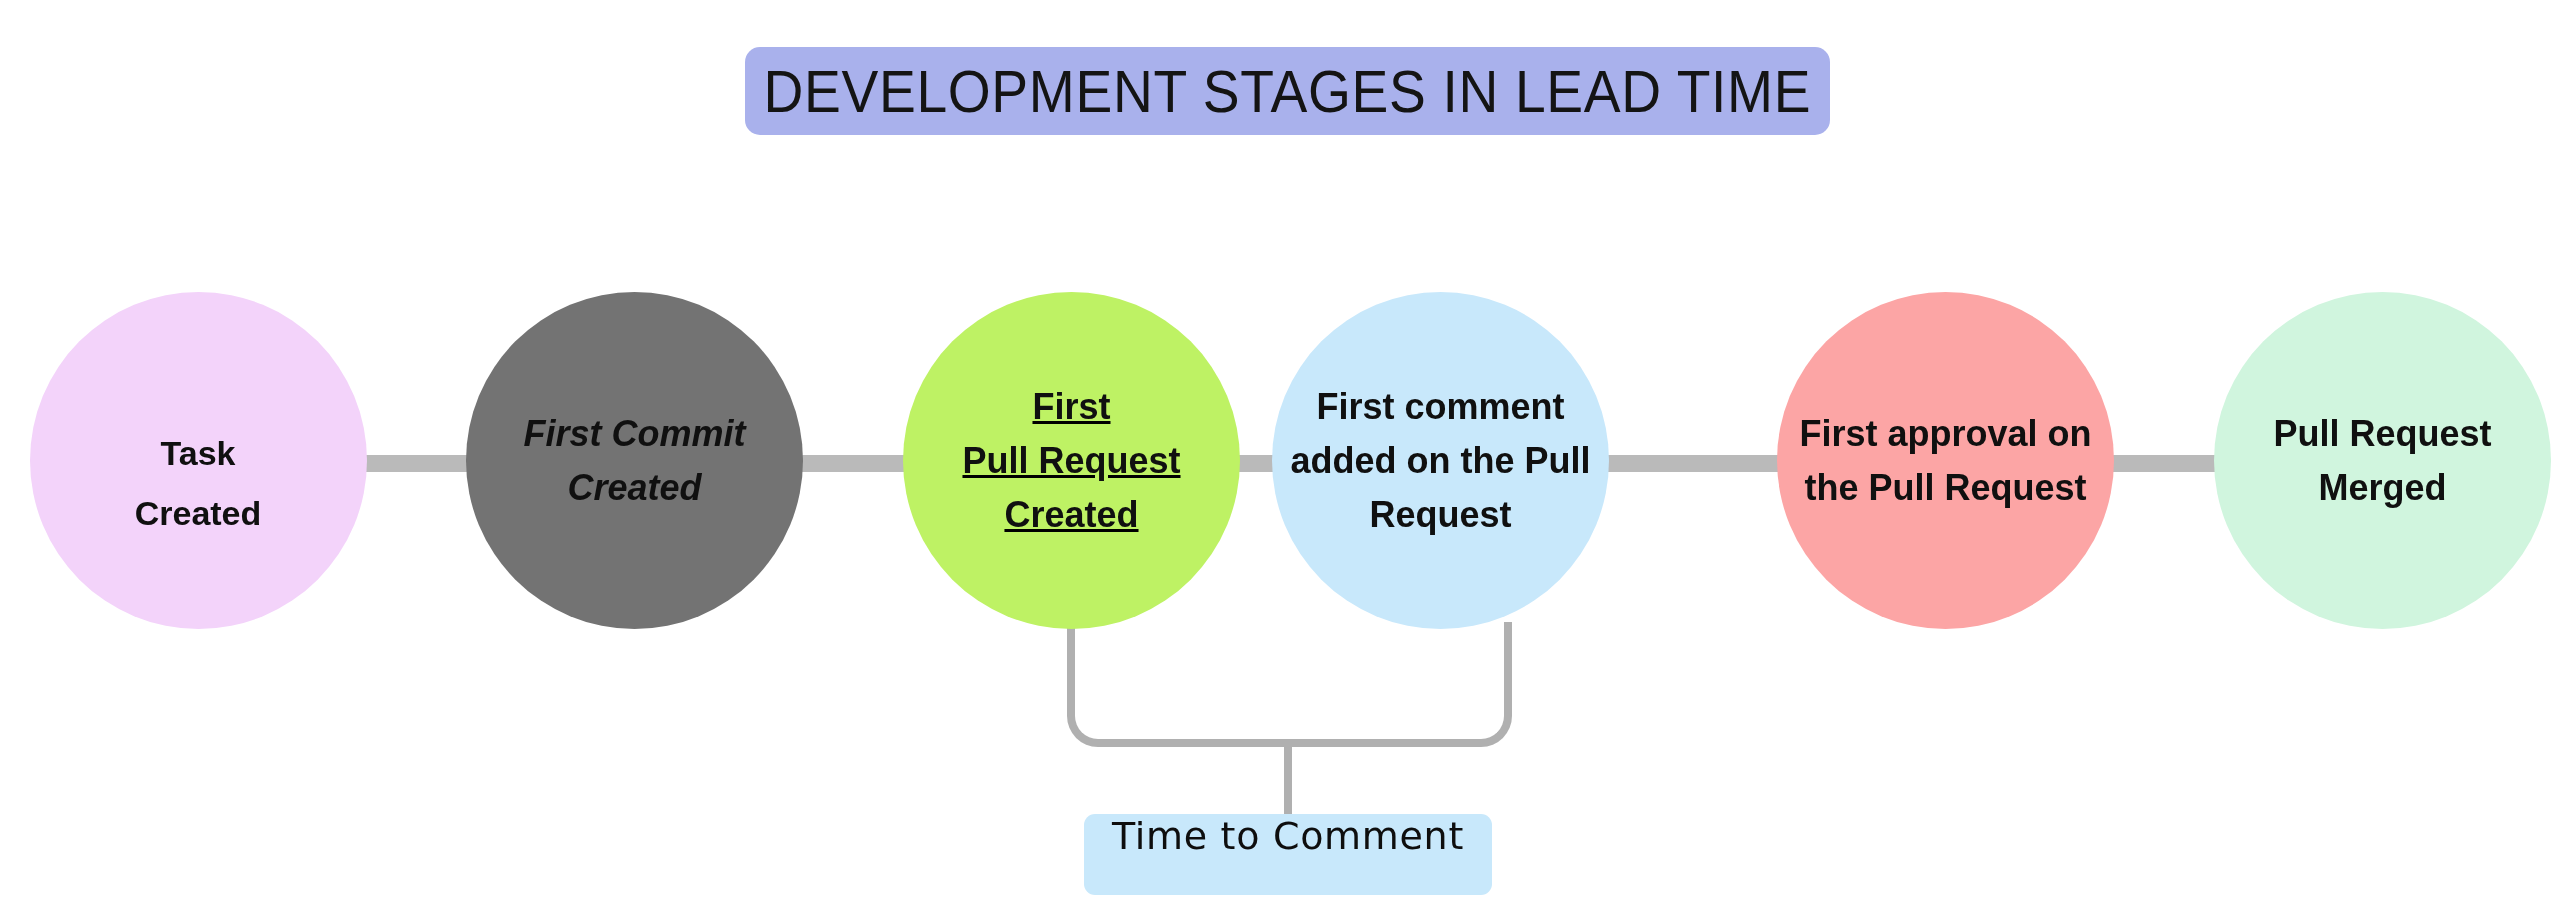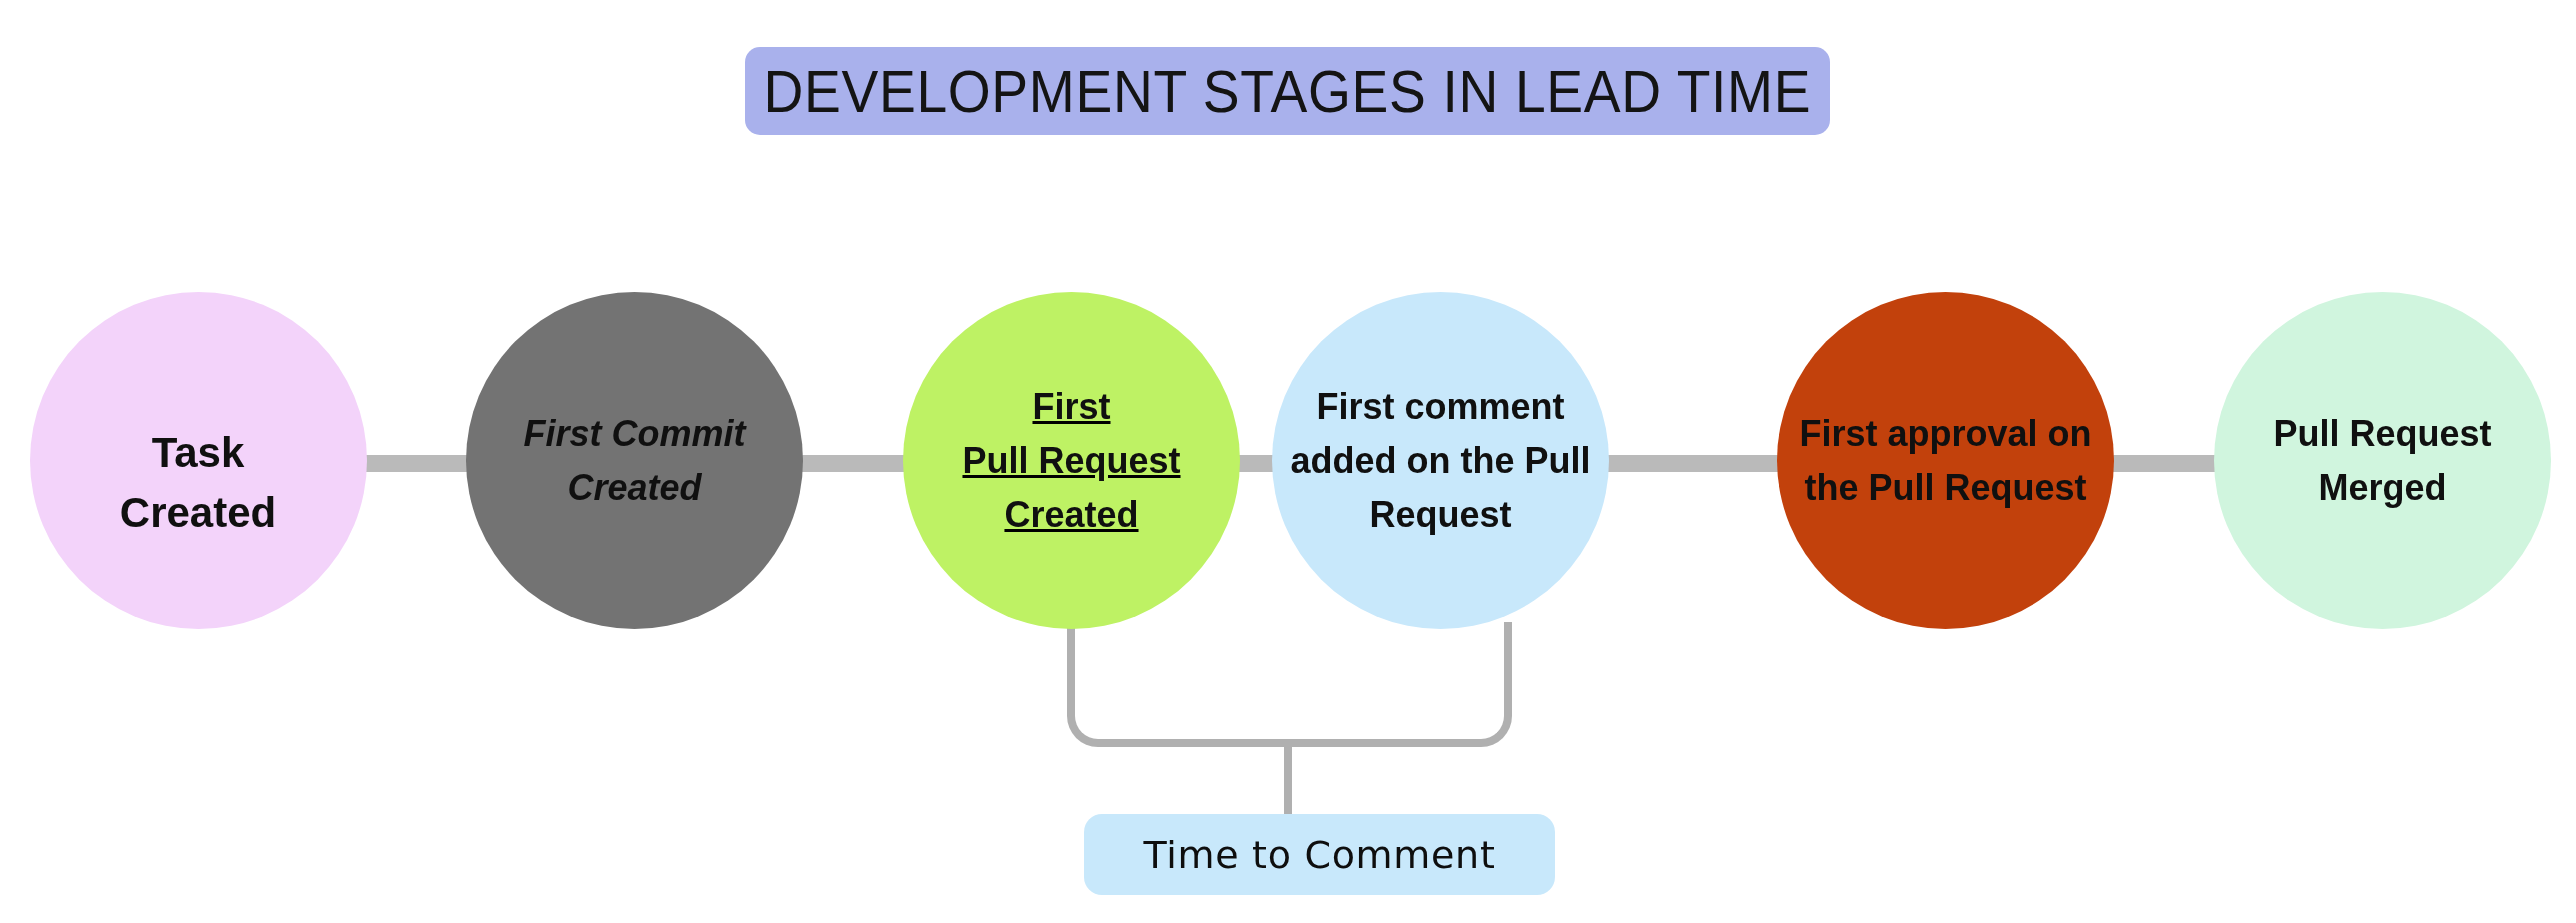--- a/index.html
+++ b/index.html
@@ -69,21 +69,21 @@
     color: #101010;
     white-space: pre-line;
   }
   .stage.s0 { left: 29.5px; }
   .stage.s1 { left: 466px; }
   .stage.s2 { left: 903px; }
   .stage.s3 { left: 1272px; }
   .stage.s4 { left: 1777px; }
   .stage.s5 { left: 2214px; }
   .stage.s0 .stage-label {
-    font-size: 42px;
+    font-size: 34px;
     line-height: 60px;
     margin-top: 45px;
   }
 
   
   .bracket {
     position: absolute;
     left: 1067px;
     top: 622px;
     width: 445px;
@@ -104,25 +104,24 @@
     height: 67px;
     background: #b0b0b0;
     z-index: 0;
   }
 
   
   .annotation-box {
     position: absolute;
     left: 1084px;
     top: 814px;
-    width: 471px;
+    width: 408px;
     height: 81px;
-    border-radius: 18px;
+    border-radius: 11px;
     display: flex;
-    align-items: center;
     justify-content: center;
     z-index: 2;
   }
   .annotation-box .annotation-label {
     font-family: "DejaVu Sans", sans-serif;
     font-size: 38px;
     font-weight: 400;
     color: #0e0e0e;
     letter-spacing: 0.7px;
     white-space: nowrap;
@@ -153,21 +152,21 @@
   <div class="stage s2" style="background: #bef264; text-decoration: underline;">
     <span class="stage-label">First
 Pull Request
 Created</span>
   </div>
   <div class="stage s3" style="background: rgb(200, 232, 251);">
     <span class="stage-label">First comment
 added on the Pull
 Request</span>
   </div>
-  <div class="stage s4" style="background: #c2410c;">
+  <div class="stage s4" style="background: #fca5a5;">
     <span class="stage-label">First approval on
 the Pull Request</span>
   </div>
   <div class="stage s5" style="background: rgb(208, 245, 222);">
     <span class="stage-label">Pull Request
 Merged</span>
   </div>
 
   <div class="annotation-box" style="background: rgb(200, 232, 251);">
     <span class="annotation-label">Time to Comment</span>

